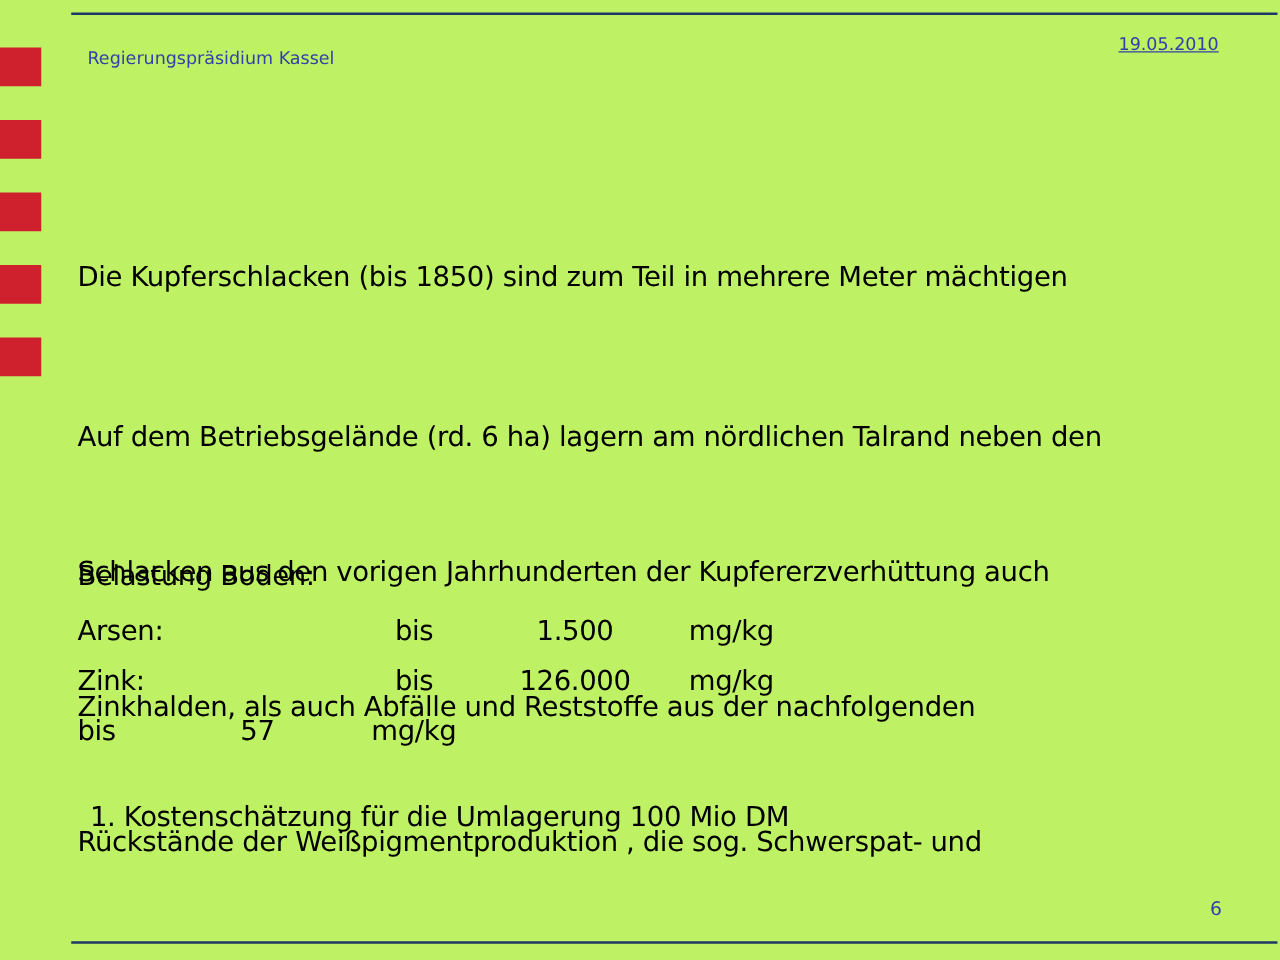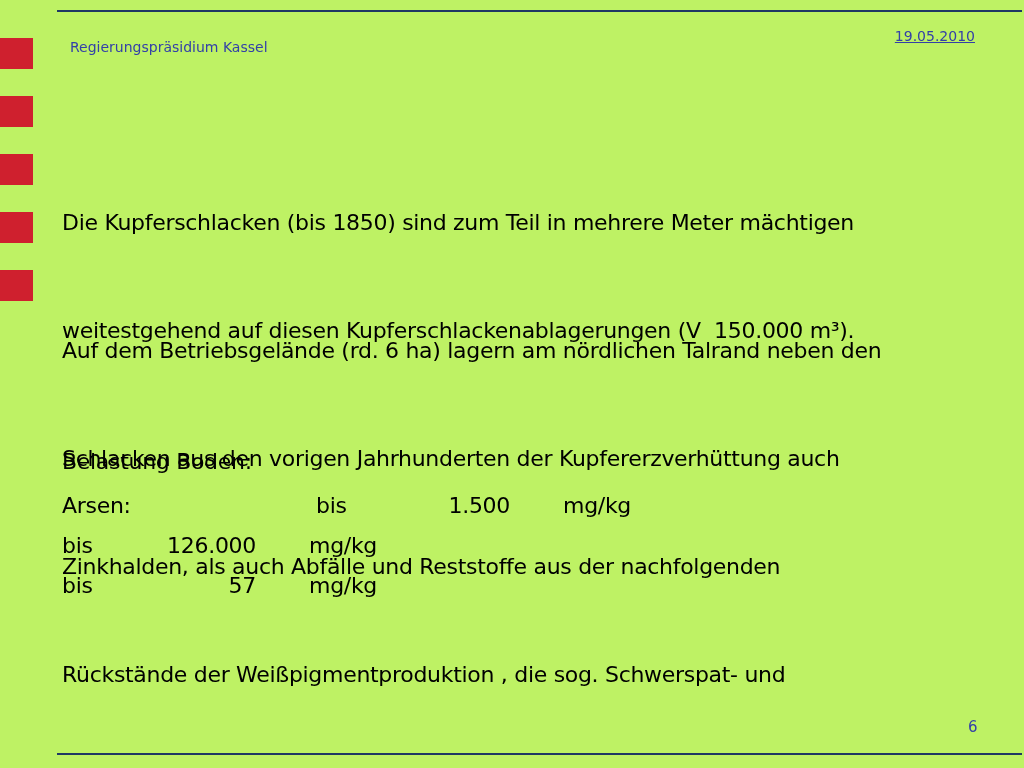--- a/index.html
+++ b/index.html
@@ -75,22 +75,22 @@
     height: 40px;
     align-items: center;
     font-size: 22px;
     letter-spacing: -0.3px;
     color: var(--body-text, #000000);
     white-space: pre;
     gap: 39px;
   }
   .c-label { width: 215px; }
   .c-bis { width: 55px; }
-  .c-val { width: 100px; text-align: right; }
-  .c-unit { margin-left: 14px; }
+  .c-val { width: 100px; text-align: center; }
+  .c-unit { margin-left: 2px; }
   .costnote { top: 637px; left: 72px; }
 </style>
 </head>
 <body>
 
 <div class="slide">
 
   <div class="rule rule-top"></div>
   <div class="rule rule-bottom"></div>
 
@@ -100,48 +100,49 @@
     <div class="sq"></div>
     <div class="sq"></div>
     <div class="sq"></div>
   </div>
 
   <div class="org">Regierungspräsidium Kassel</div>
   <div class="date">19.05.2010</div>
 
   <div class="bodytext para1">
     <div>Die Kupferschlacken (bis 1850) sind zum Teil in mehrere Meter mächtigen</div>
-    <div>weitestgehend auf diesen Kupferschlackenablagerungen (V  150.000 m³).</div>
   </div>
 
   <div class="bodytext para2">
     <div>Auf dem Betriebsgelände (rd. 6 ha) lagern am nördlichen Talrand neben den</div>
     <div>Schlacken aus den vorigen Jahrhunderten der Kupfererzverhüttung auch</div>
     <div>Zinkhalden, als auch Abfälle und Reststoffe aus der nachfolgenden</div>
     <div>Rückstände der Weißpigmentproduktion , die sog. Schwerspat- und</div>
     <div>Baustoffproduktion (V = rd. 100.000 m³).</div>
   </div>
 
   <div class="bodytext heading">Belastung Boden:</div>
 
   <div class="loadtable">
     <div class="lrow">
       <span class="c-label">Arsen:</span>
       <span class="c-bis">bis</span>
       <span class="c-val">1.500</span>
       <span class="c-unit">mg/kg</span>
     </div>
     <div class="lrow">
+      <span class="c-label">Zink:</span>
       <span class="c-bis">bis</span>
       <span class="c-val">126.000</span>
       <span class="c-unit">mg/kg</span>
     </div>
     <div class="lrow">
       <span class="c-bis">bis</span>
       <span class="c-val">57</span>
       <span class="c-unit">mg/kg</span>
     </div>
   </div>
 
+  <div class="bodytext costnote">1. Kostenschätzung für die Umlagerung 100 Mio DM</div>
 
   <div class="pagenum">6</div>
 
 </div>
 
 </body></html>

